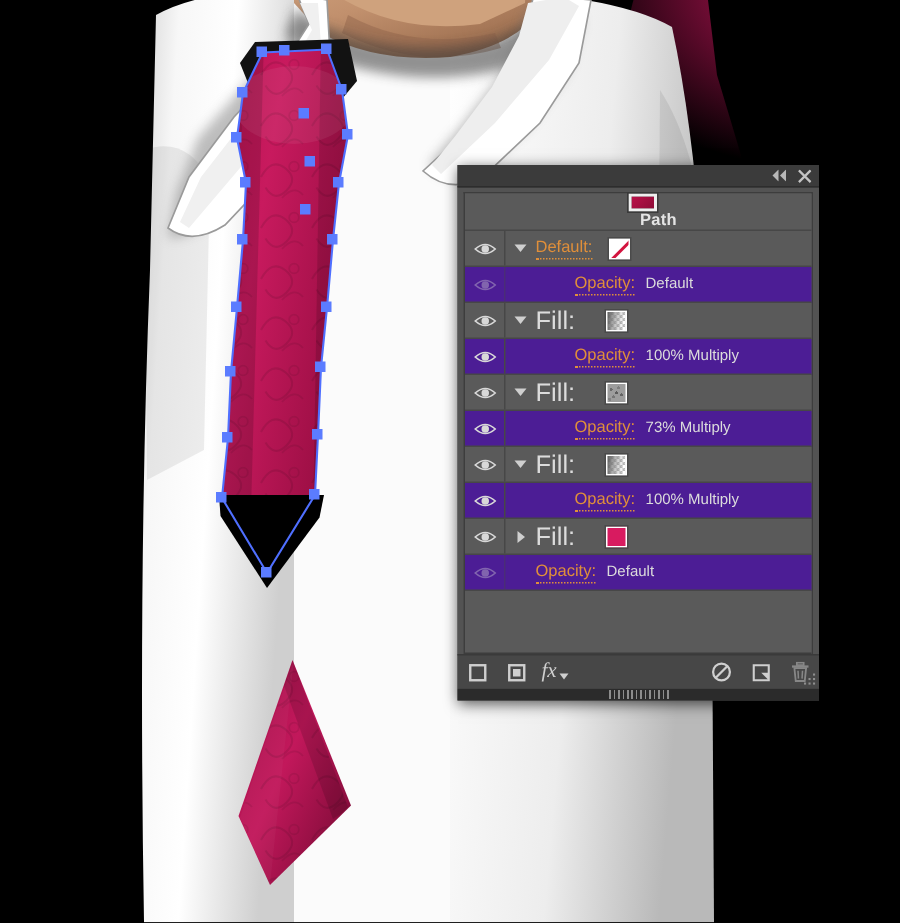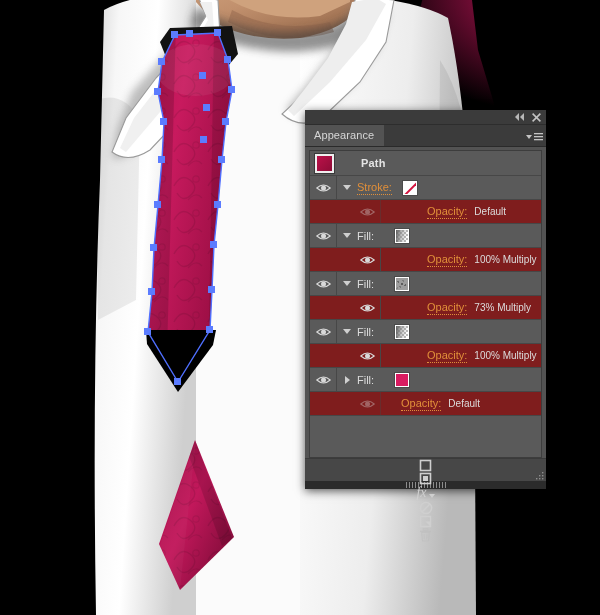--- a/index.html
+++ b/index.html
@@ -94,22 +94,22 @@
 
   .row {
     display: flex;
     align-items: center;
     height: 24px;
     border-bottom: 1px solid #474747;
     background: #5a5a5a;
     position: relative;
     box-sizing: border-box;
   }
-  .row.alt      { background: #7f1d1d; padding-left: 44px; }
-  .row.header   { background: #5a5a5a; height: 25px; }
+  .row.alt      { background: #4c1d95; }
+  .row.header   { background: #5a5a5a; height: 25px; flex-direction: column; }
   .row.spacer   { height: 42px; border-bottom: 1px solid #3d3d3d; background:#5a5a5a; }
 
   
   .eye-cell {
     width: 26px;
     min-width: 26px;
     height: 100%;
     display: flex;
     align-items: center;
     justify-content: center;
@@ -137,21 +137,21 @@
   }
   .tri-right {
     width: 0; height: 0;
     border-top: 4.5px solid transparent;
     border-bottom: 4.5px solid transparent;
     border-left: 5px solid #cfcfcf;
   }
 
   
   .lbl {
-    font-size: 11px;
+    font-size: 17px;
     color: #dcdcdc;
     white-space: nowrap;
   }
   .lbl-link {
     font-size: 11px;
     color: #e08f3a;
     white-space: nowrap;
     border-bottom: 1px dotted #e08f3a;
     cursor: pointer;
     line-height: 13px;
@@ -235,21 +235,20 @@
   }
 
   
   .panel-footer {
     height: 22px;
     background: #474747;
     display: flex;
     align-items: center;
     position: relative;
     border-top: 1px solid #3a3a3a;
-    flex-direction: column;
   }
   .foot-btn {
     width: 26px; height: 22px;
     display: flex; align-items: center; justify-content: center;
     cursor: pointer;
   }
   .foot-btn svg { display:block; }
   .foot-btn.dim { opacity:.55; }
   .foot-spacer { flex: 1; }
 
@@ -454,51 +453,40 @@
         <path d="M10 0 L6 4 L10 8 Z" fill="#b8b8b8"></path>
       </svg>
     </div>
     <div class="tb-btn tb-close">
       <svg width="9" height="9" viewBox="0 0 9 9">
         <path d="M0.6 0.6 L8.4 8.4 M8.4 0.6 L0.6 8.4" stroke="#c4c4c4" stroke-width="1.5" fill="none"></path>
       </svg>
     </div>
   </div>
 
-  <div class="panel-tabstrip">
-    <div class="panel-tab">Appearance</div>
-    <div class="panel-menu-btn">
-      <svg width="18" height="12" viewBox="0 0 18 12">
-        <path d="M1 4 L7 4 L4 8 Z" fill="#c4c4c4"></path>
-        <rect x="9" y="2" width="9" height="1.3" fill="#c4c4c4"></rect>
-        <rect x="9" y="5" width="9" height="1.3" fill="#c4c4c4"></rect>
-        <rect x="9" y="8" width="9" height="1.3" fill="#c4c4c4"></rect>
-      </svg>
-    </div>
-  </div>
 
   <div class="panel-body">
     <div class="attr-list">
 
       <div class="row header">
         <div class="path-swatch" style="background:linear-gradient(135deg,#bb1149,#8e0c37);"></div>
         <span class="lbl-head" style="margin-left:27px;">Path</span>
       </div>
 
       <div class="row">
         <div class="eye-cell">
           <svg width="15" height="10" viewBox="0 0 15 10">
             <path d="M0.8 5 Q7.5 -1 14.2 5 Q7.5 11 0.8 5 Z" fill="none" stroke="#d8d8d8" stroke-width="1.1"></path>
             <circle cx="7.5" cy="5" r="2.5" fill="#d8d8d8"></circle>
           </svg>
         </div>
         <div class="tri-cell">
           <div class="tri-down"></div>
         </div>
-        <span class="lbl-link">Stroke:</span>
+        <span class="lbl-link">Default:</span>
         <div class="swatch sw-stroke-none"></div>
       </div>
 
       <div class="row alt">
         <div class="eye-cell off">
           <svg width="15" height="10" viewBox="0 0 15 10">
             <path d="M0.8 5 Q7.5 -1 14.2 5 Q7.5 11 0.8 5 Z" fill="none" stroke="#d8d8d8" stroke-width="1.1"></path>
             <circle cx="7.5" cy="5" r="2.5" fill="#d8d8d8"></circle>
           </svg>
         </div>

